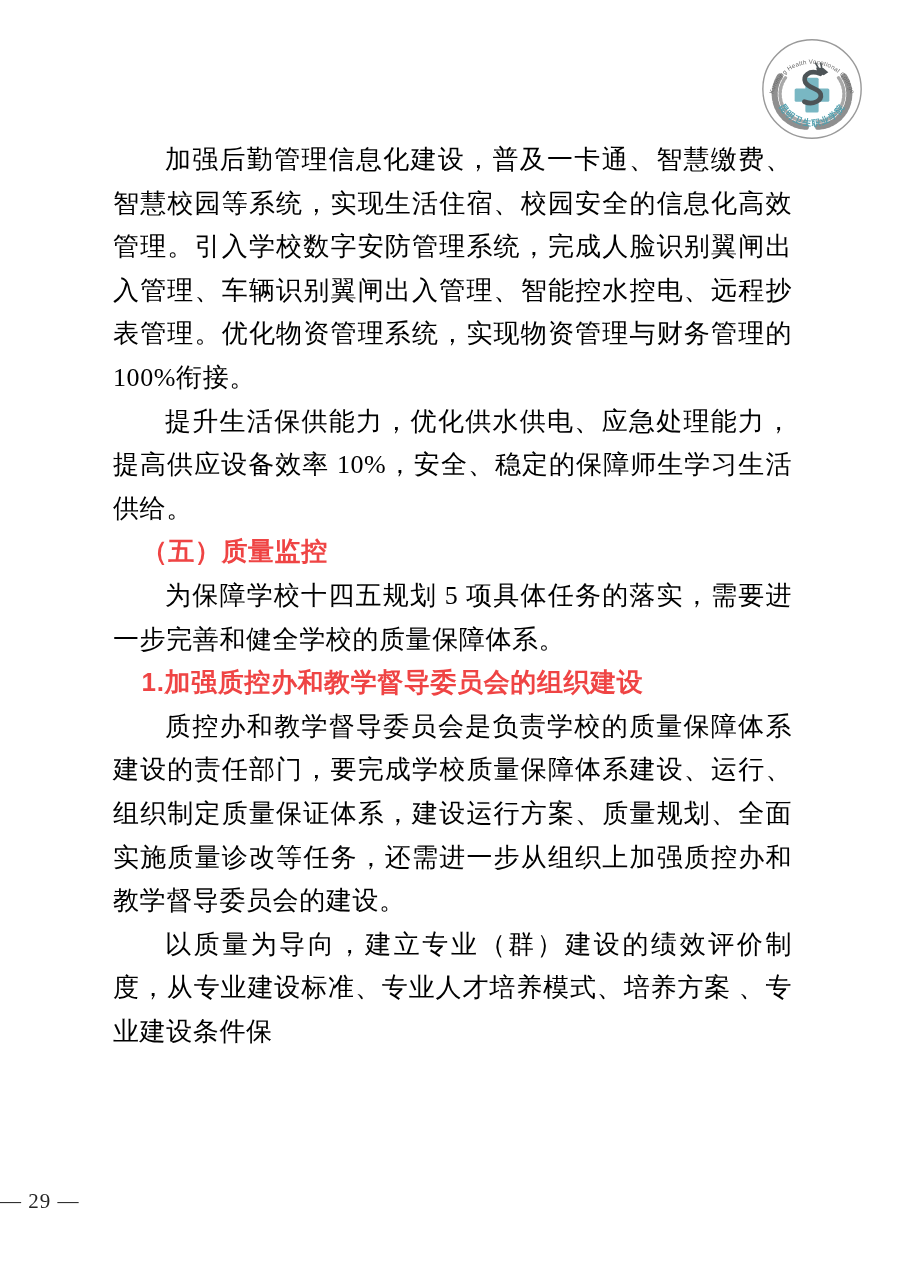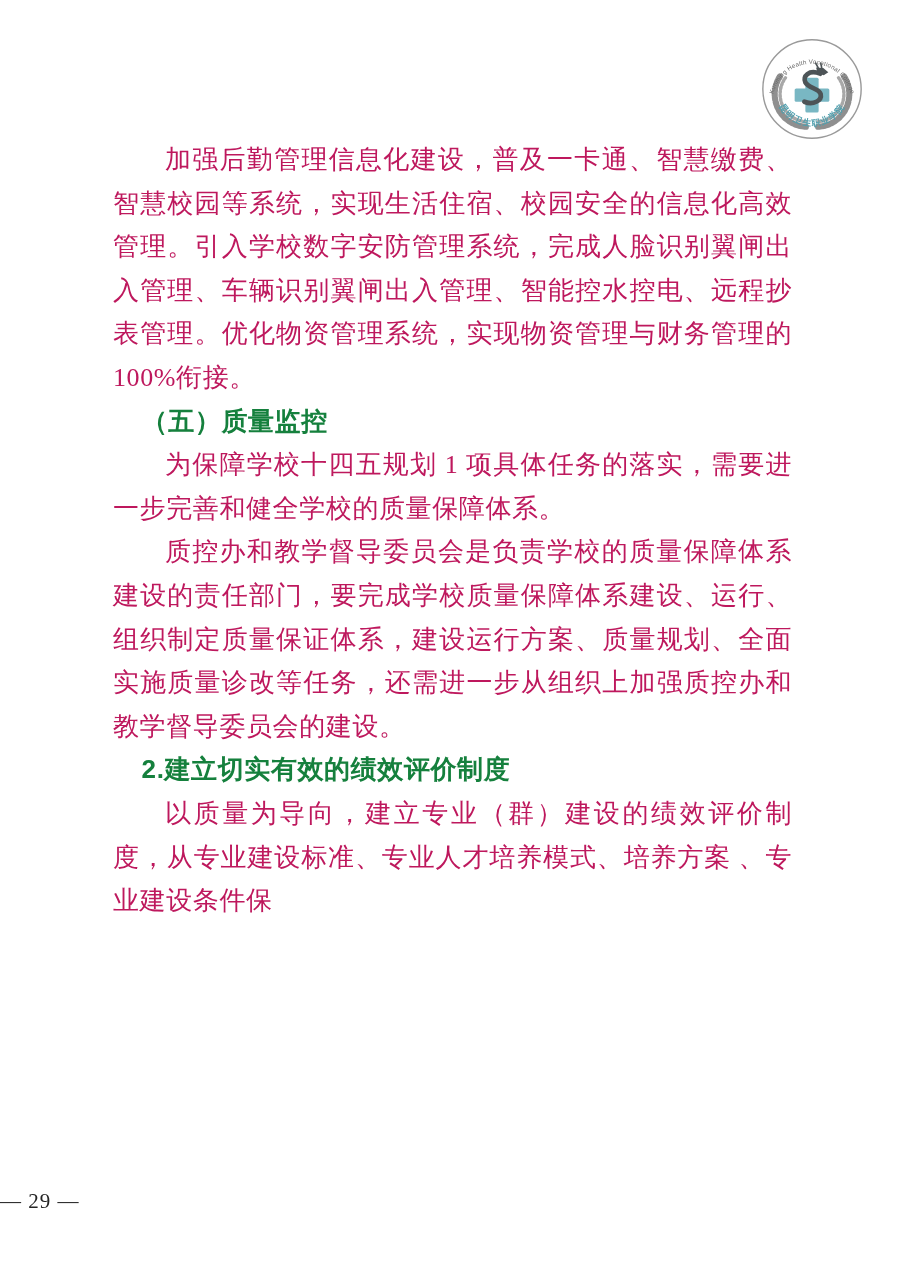--- a/index.html
+++ b/index.html
@@ -23,30 +23,30 @@
     width:679px;
   }
   p.body{
     margin:0;
     font-size:26px;
     line-height:43.6px;
     letter-spacing:0.6px;
     text-align:justify;
     text-align-last:left;
     text-indent:2em;
-    color:#be185d;
+    color:#000000;
   }
   p.heading{
     margin:0;
     font-size:26px;
     line-height:43.6px;
     letter-spacing:0.6px;
     font-weight:bold;
     text-indent:1.1em;
-    color:#15803d;
+    color:#ef4444;
     font-family:"Liberation Sans","DejaVu Sans",sans-serif;
   }
   .page-number{
     position:absolute;
     left:0;right:0;bottom:66px;
     font-size:21px;
     letter-spacing:1px;
     color:#242424;
   }
 </style>
@@ -87,22 +87,23 @@
       </text>
 
       <text font-size="8.6" fill="#4f9fae" letter-spacing="1.2" font-weight="bold" font-family="Liberation Sans, DejaVu Sans, sans-serif">
         <textPath href="#bottomArc" startOffset="50%" text-anchor="middle">昆明卫生职业学院</textPath>
       </text>
     </svg>
   </div>
 
   <div class="content">
     <p class="body">加强后勤管理信息化建设，普及一卡通、智慧缴费、智慧校园等系统，实现生活住宿、校园安全的信息化高效管理。引入学校数字安防管理系统，完成人脸识别翼闸出入管理、车辆识别翼闸出入管理、智能控水控电、远程抄表管理。优化物资管理系统，实现物资管理与财务管理的 100%衔接。</p>
+    <p class="body">提升生活保供能力，优化供水供电、应急处理能力，提高供应设备效率 10%，安全、稳定的保障师生学习生活供给。</p>
     <p class="heading">（五）质量监控</p>
-    <p class="body">为保障学校十四五规划 1 项具体任务的落实，需要进一步完善和健全学校的质量保障体系。</p>
+    <p class="body">为保障学校十四五规划 5 项具体任务的落实，需要进一步完善和健全学校的质量保障体系。</p>
+    <p class="heading">1.加强质控办和教学督导委员会的组织建设</p>
     <p class="body">质控办和教学督导委员会是负责学校的质量保障体系建设的责任部门，要完成学校质量保障体系建设、运行、组织制定质量保证体系，建设运行方案、质量规划、全面实施质量诊改等任务，还需进一步从组织上加强质控办和教学督导委员会的建设。</p>
-    <p class="heading">2.建立切实有效的绩效评价制度</p>
     <p class="body">以质量为导向，建立专业（群）建设的绩效评价制度，从专业建设标准、专业人才培养模式、培养方案 、专业建设条件保</p>
   </div>
 
   <div class="page-number">— 29 —</div>
 
 </div>
 
 </body></html>

